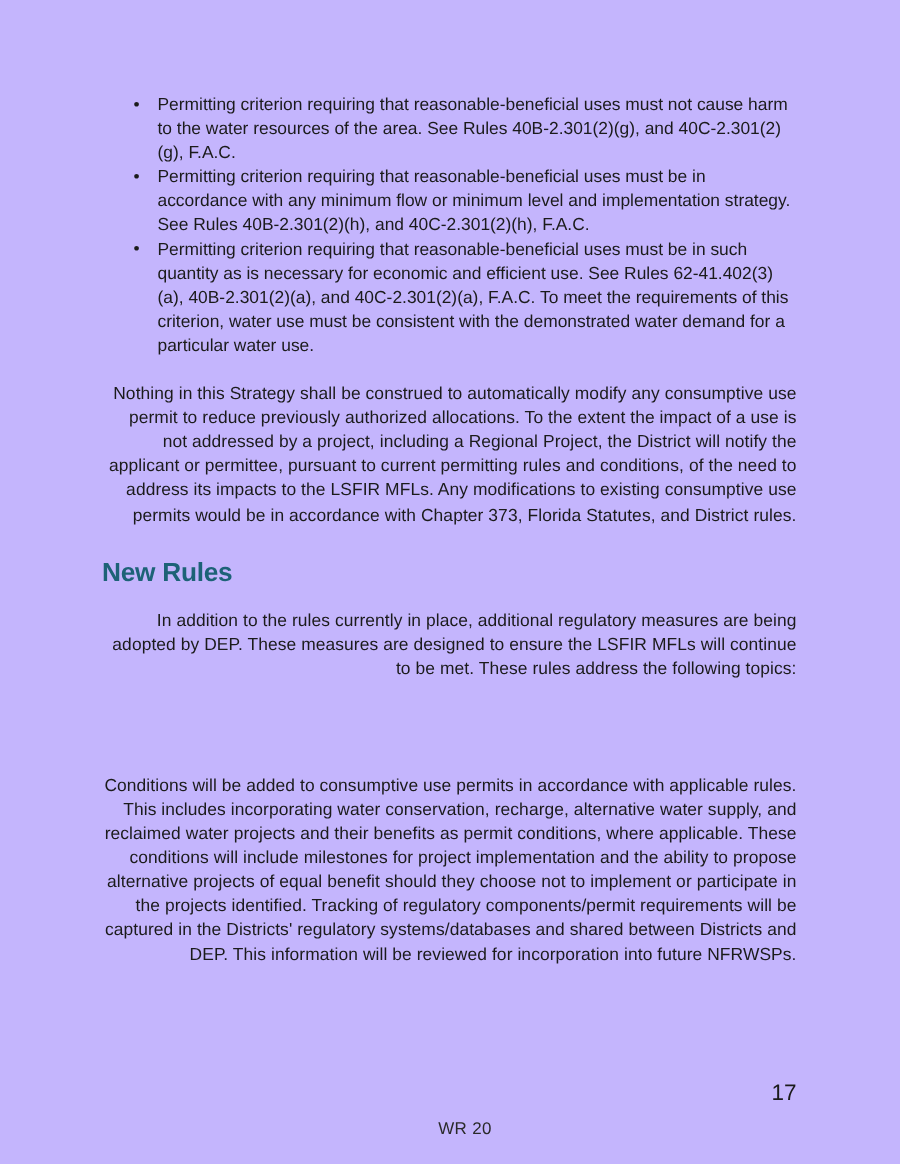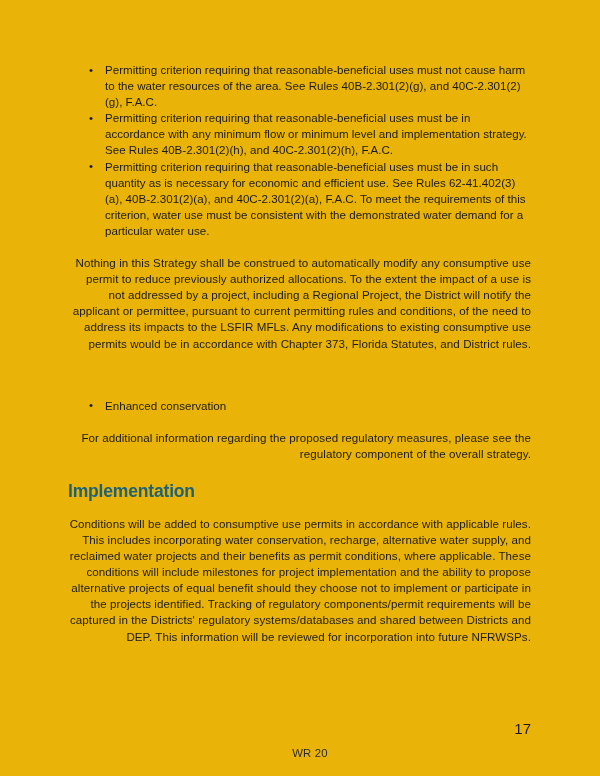--- a/index.html
+++ b/index.html
@@ -97,53 +97,52 @@
     font-size: 11.3px;
     line-height: 14px;
     color: #2a2a2a;
     letter-spacing: 0.02em;
     padding-left: 20px;
   }
 </style>
 <style>ul.bullets > li::before { content: "•"; }</style></head>
 <body>
 
-<div class="page" style="background: #eab308;">
+<div class="page" style="background: #c4b5fd;">
 
   <div class="content">
 
     <ul class="bullets">
       <li>Permitting criterion requiring that reasonable-beneficial uses must not cause harm to the water resources of the area. See Rules 40B-2.301(2)(g), and 40C-2.301(2)(g), F.A.C.</li>
       <li>Permitting criterion requiring that reasonable-beneficial uses must be in accordance with any minimum flow or minimum level and implementation strategy. See Rules 40B-2.301(2)(h), and 40C-2.301(2)(h), F.A.C.</li>
       <li>Permitting criterion requiring that reasonable-beneficial uses must be in such quantity as is necessary for economic and efficient use. See Rules 62-41.402(3)(a), 40B-2.301(2)(a), and 40C-2.301(2)(a), F.A.C. To meet the requirements of this criterion, water use must be consistent with the demonstrated water demand for a particular water use.</li>
     </ul>
 
     <div class="para-gap"></div>
 
     <p class="body-text">Nothing in this Strategy shall be construed to automatically modify any consumptive use permit to reduce previously authorized allocations. To the extent the impact of a use is not addressed by a project, including a Regional Project, the District will notify the applicant or permittee, pursuant to current permitting rules and conditions, of the need to address its impacts to the LSFIR MFLs. Any modifications to existing consumptive use permits would be in accordance with Chapter 373, Florida Statutes, and District rules.</p>
 
     <div class="heading-gap-top"></div>
 
+    <h2 class="section-heading" style="color: rgb(29, 98, 119);">New Rules</h2>
 
     <div class="heading-gap-bottom"></div>
 
+    <p class="body-text">In addition to the rules currently in place, additional regulatory measures are being adopted by DEP. These measures are designed to ensure the LSFIR MFLs will continue to be met. These rules address the following topics:</p>
 
     <div class="para-gap-sm"></div>
 
     <ul class="bullets">
-      <li>Enhanced conservation</li>
     </ul>
 
     <div class="para-gap"></div>
 
-    <p class="body-text">For additional information regarding the proposed regulatory measures, please see the regulatory component of the overall strategy.</p>
 
     <div class="heading-gap-top"></div>
 
-    <h2 class="section-heading" style="color: rgb(29, 98, 119);">Implementation</h2>
 
     <div class="heading-gap-bottom"></div>
 
     <p class="body-text">Conditions will be added to consumptive use permits in accordance with applicable rules. This includes incorporating water conservation, recharge, alternative water supply, and reclaimed water projects and their benefits as permit conditions, where applicable. These conditions will include milestones for project implementation and the ability to propose alternative projects of equal benefit should they choose not to implement or participate in the projects identified. Tracking of regulatory components/permit requirements will be captured in the Districts' regulatory systems/databases and shared between Districts and DEP. This information will be reviewed for incorporation into future NFRWSPs.</p>
 
   </div>
 
   <div class="page-number">17</div>
 
   <div class="footer-stamp">WR 20</div>

